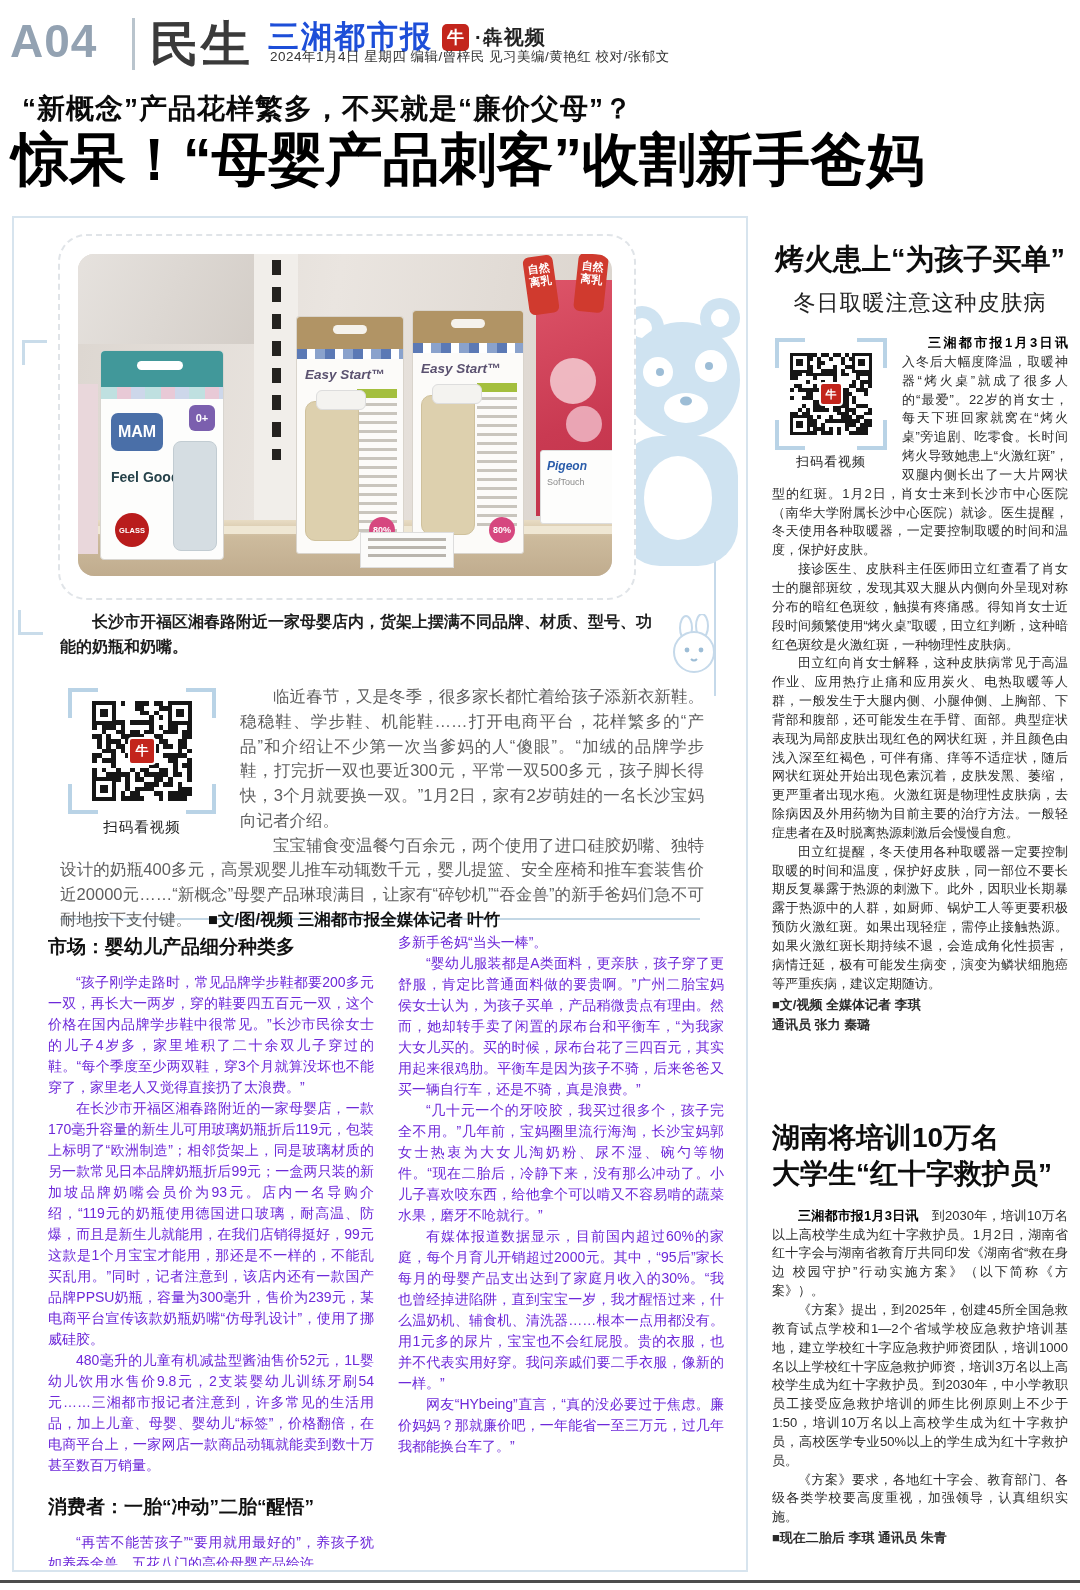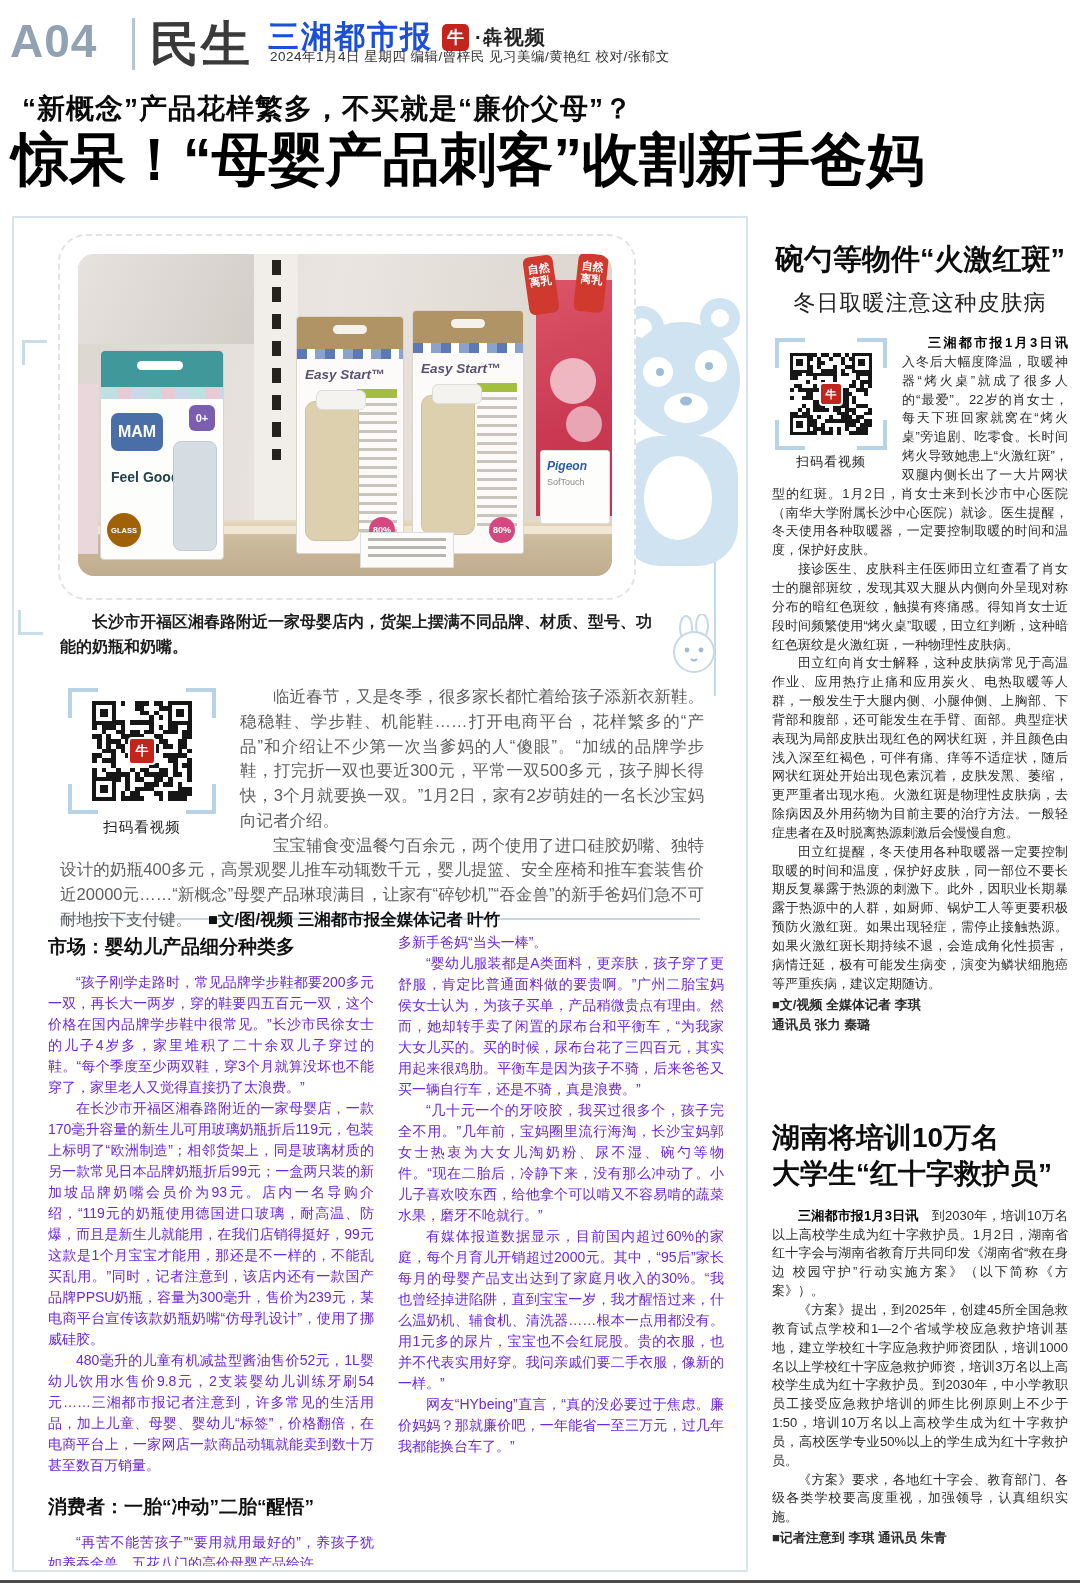--- a/index.html
+++ b/index.html
@@ -42,21 +42,21 @@
     border:1px solid #d8d5d0;border-radius:4px;}
   .mam-top{position:absolute;left:0;top:0;width:100%;height:36px;background:#41989a;border-radius:4px 4px 0 0;}
   .mam-slot{position:absolute;left:36px;top:10px;width:46px;height:9px;background:#fff;border-radius:5px;}
   .mam-strip{position:absolute;left:0;top:36px;width:100%;height:12px;
     background:repeating-linear-gradient(90deg,#bfe0e0 0 16px,#e8c9d6 16px 30px,#cdd7ea 30px 44px);}
   .mam-logo{position:absolute;left:10px;top:62px;width:52px;height:38px;background:#4a6fa8;border-radius:7px;
     color:#fff;font-weight:900;font-size:16px;display:flex;align-items:center;justify-content:center;}
   .mam-age{position:absolute;right:8px;top:54px;width:26px;height:26px;background:#7b5fae;border-radius:6px;
     color:#fff;font-size:11px;font-weight:bold;display:flex;align-items:center;justify-content:center;}
   .mam-feel{position:absolute;left:10px;top:118px;font-size:14px;font-weight:bold;color:#26424a;line-height:1.2;}
-  .mam-glass{position:absolute;left:6px;top:162px;width:34px;height:34px;background:#a16207;border-radius:50%;
+  .mam-glass{position:absolute;left:14px;top:162px;width:34px;height:34px;background:#b91c1c;border-radius:50%;
     color:#fff;font-size:7.5px;font-weight:bold;display:flex;align-items:center;justify-content:center;}
   .mam-window{position:absolute;right:6px;top:90px;width:42px;height:108px;background:#d5dde2;border-radius:8px;
     border:1px solid #c2ccd2;}
   .es-box{position:absolute;background:#fcfbf9;border:1px solid #d9d4cc;border-radius:3px;}
   .es1{left:218px;top:62px;width:106px;height:236px;}
   .es2{left:334px;top:56px;width:110px;height:242px;}
   .es-flap{position:absolute;left:0;top:0;width:100%;height:32px;background:#b19465;border-radius:3px 3px 0 0;}
   .es-hole{position:absolute;left:50%;top:8px;width:34px;height:9px;margin-left:-17px;background:#f5f2ec;border-radius:5px;}
   .es-band{position:absolute;left:0;top:32px;width:100%;height:10px;
     background:repeating-linear-gradient(90deg,#5b79b5 0 10px,#fff 10px 18px,#8aa2cc 18px 28px);}
@@ -66,21 +66,21 @@
     background:repeating-linear-gradient(#c9c5bd 0 3px,transparent 3px 9px);}
   .es-bottle{position:absolute;left:8px;top:84px;width:52px;height:138px;background:#ddd0ae;border-radius:10px;border:1px solid #cfc19c;}
   .es-cap{position:absolute;left:10px;top:-12px;width:48px;height:18px;background:#f4f3f0;border-radius:6px;border:1px solid #ddd;}
   .es-pct{position:absolute;right:8px;bottom:10px;width:26px;height:26px;background:#d6477f;border-radius:50%;
     color:#fff;font-size:9px;font-weight:bold;display:flex;align-items:center;justify-content:center;}
   .pg-display{position:absolute;left:458px;top:26px;width:76px;height:236px;
     background:linear-gradient(160deg,#dd5468,#c93a52 60%,#c23249);}
   .pg-paci{position:absolute;border-radius:50%;background:#f5ccd4;opacity:.85;}
   .pg-tag{position:absolute;width:30px;height:58px;background:#d03a2e;border-radius:6px;color:#fff;
     font-size:11px;font-weight:bold;line-height:1.15;text-align:center;padding-top:6px;box-sizing:border-box;}
-  .pg-box{position:absolute;left:462px;top:196px;width:68px;height:72px;background:#fdfdfc;border:1px solid #ddd;border-radius:3px;}
+  .pg-box{position:absolute;left:462px;top:196px;width:68px;height:72px;background:#fdfdfc;border:1px solid #ddd;border-radius:3px;padding-left:16px;}
   .pg-name{position:absolute;left:6px;top:8px;font-size:12px;font-weight:bold;font-style:italic;color:#2a5caa;}
   .pg-sub{position:absolute;left:6px;top:26px;font-size:9px;color:#8a8a8a;}
   .ph-pricetag{position:absolute;left:282px;bottom:8px;width:92px;height:34px;background:#fbfbfa;border:1px solid #ddd;}
   .ph-pricetag i{display:block;height:3px;background:#b9b5ae;margin:5px 7px 0 7px;}
   
   .bear{position:absolute;left:598px;top:70px;width:138px;height:292px;z-index:1;}
   .bunny{position:absolute;left:650px;top:396px;width:60px;height:62px;z-index:3;}
   .deco-line{position:absolute;left:700px;top:300px;width:2px;height:178px;background:#c5d9ea;z-index:0;}
   .bracket{position:absolute;width:22px;height:22px;border-left:3px solid #c9dcea;border-top:3px solid #c9dcea;}
   .bk1{left:8px;top:122px;}
@@ -740,21 +740,21 @@
       <p>“几十元一个的牙咬胶，我买过很多个，孩子完全不用。”几年前，宝妈圈里流行海淘，长沙宝妈郭女士热衷为大女儿淘奶粉、尿不湿、碗勺等物件。“现在二胎后，冷静下来，没有那么冲动了。小儿子喜欢咬东西，给他拿个可以啃又不容易啃的蔬菜水果，磨牙不呛就行。”</p>
       <p>有媒体报道数据显示，目前国内超过60%的家庭，每个月育儿开销超过2000元。其中，“95后”家长每月的母婴产品支出达到了家庭月收入的30%。“我也曾经掉进陷阱，直到宝宝一岁，我才醒悟过来，什么温奶机、辅食机、清洗器……根本一点用都没有。用1元多的尿片，宝宝也不会红屁股。贵的衣服，也并不代表实用好穿。我问亲戚们要二手衣服，像新的一样。”</p>
       <p>网友“HYbeing”直言，“真的没必要过于焦虑。廉价妈妈？那就廉价吧，一年能省一至三万元，过几年我都能换台车了。”</p>
     </div>
   </div>
 </div>
 
 <div class="right-col">
 
   <div class="r-art1">
-    <h2 class="r-title">碗勺等物件“火激红斑”</h2>
+    <h2 class="r-title">烤火患上“为孩子买单”</h2>
     <h4 class="r-subtitle">冬日取暖注意这种皮肤病</h4>
     <div class="r-body">
       <div class="qr-wrap-r">
         <div class="qr-frame-r">
           <span class="corner c-tl"></span>
           <span class="corner c-tr"></span>
           <span class="corner c-bl"></span>
           <span class="corner c-br"></span>
           <div class="qr-canvas">
               <i></i>
@@ -1216,18 +1216,18 @@
       <p class="byline-r">通讯员 张力 秦璐</p>
     </div>
   </div>
 
   <div class="r-art2">
     <h2 class="r2-title"><span>湖南将培训10万名</span><br><span>大学生“红十字救护员”</span></h2>
     <div class="r-body2">
       <p><span class="lead-label">三湘都市报1月3日讯</span>　<span>到2030年，培训10万名以上高校学生成为红十字救护员。1月2日，湖南省红十字会与湖南省教育厅共同印发《湖南省“救在身边 校园守护”行动实施方案》（以下简称《方案》）。</span></p>
       <p>《方案》提出，到2025年，创建45所全国急救教育试点学校和1—2个省域学校应急救护培训基地，建立学校红十字应急救护师资团队，培训1000名以上学校红十字应急救护师资，培训3万名以上高校学生成为红十字救护员。到2030年，中小学教职员工接受应急救护培训的师生比例原则上不少于1:50，培训10万名以上高校学生成为红十字救护员，高校医学专业50%以上的学生成为红十字救护员。</p>
       <p>《方案》要求，各地红十字会、教育部门、各级各类学校要高度重视，加强领导，认真组织实施。</p>
-      <p class="byline-r">■记者注意到 李琪 通讯员 朱青</p>
+      <p class="byline-r">■现在二胎后 李琪 通讯员 朱青</p>
     </div>
   </div>
 </div>
 
 <div class="bottom-rule"></div>
 
 </body></html>

